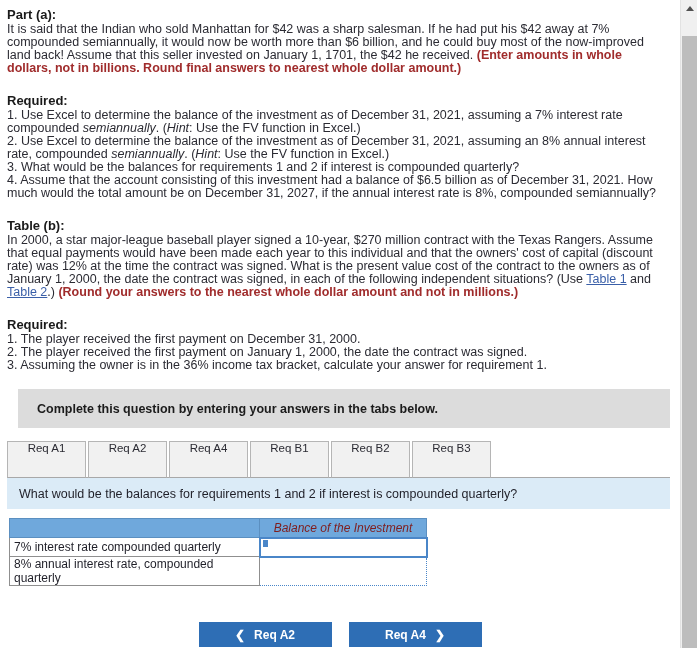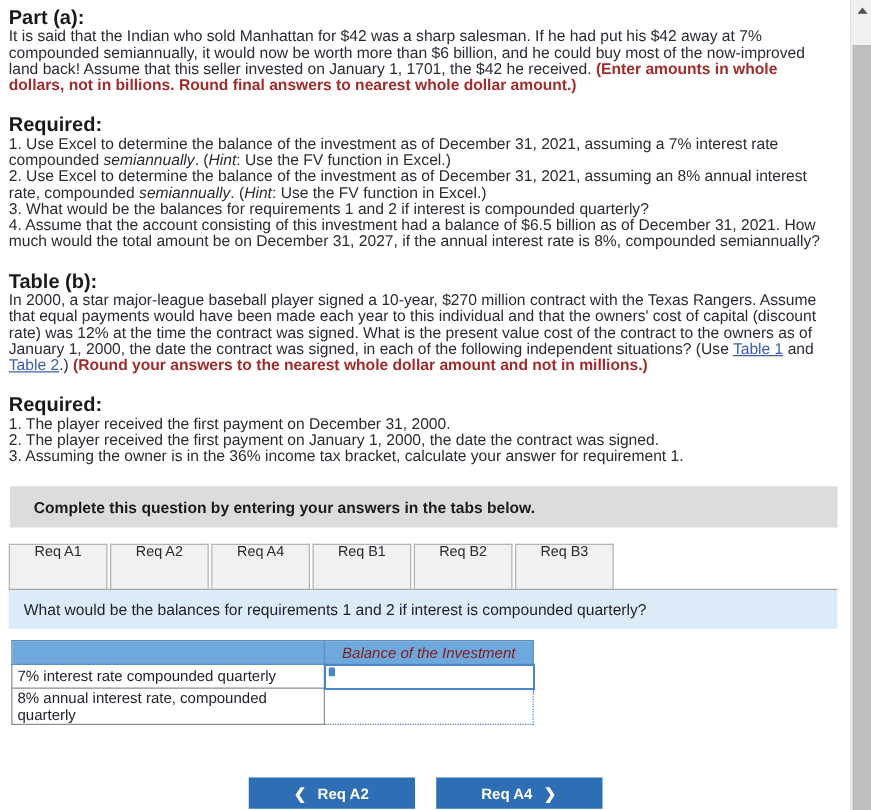--- a/index.html
+++ b/index.html
@@ -21,21 +21,21 @@
     position: absolute;
     left: 0; top: 0;
     width: 680px; height: 648px;
     background: #ffffff;
     overflow: hidden;
   }
   .prose {
     padding: 6px 12px 0 7px;
   }
   .sec-title {
-    font-size: 16px;
+    font-size: 13px;
     font-weight: bold;
     color: #1a1a1a;
     line-height: 17px;
     margin: 0;
   }
   .para {
     font-size: 12.5px;
     color: #2b2b33;
     line-height: 13px;
     margin: 0;
@@ -47,23 +47,23 @@
     font-weight: bold;
   }
   .lnk {
     color: #3a5fa8;
     text-decoration: underline;
   }
   .gap { height: 17px; }
 
   
   .gray-banner {
-    margin: 0 10px 0 8px;
+    margin: 0 10px 0 18px;
     background: #dcdcdc;
-    height: 33px;
+    height: 39px;
     display: flex;
     align-items: center;
     padding-left: 19px;
     font-size: 12.5px;
     font-weight: bold;
     color: #1b1b1b;
   }
 
   
   .tabs-wrap {

